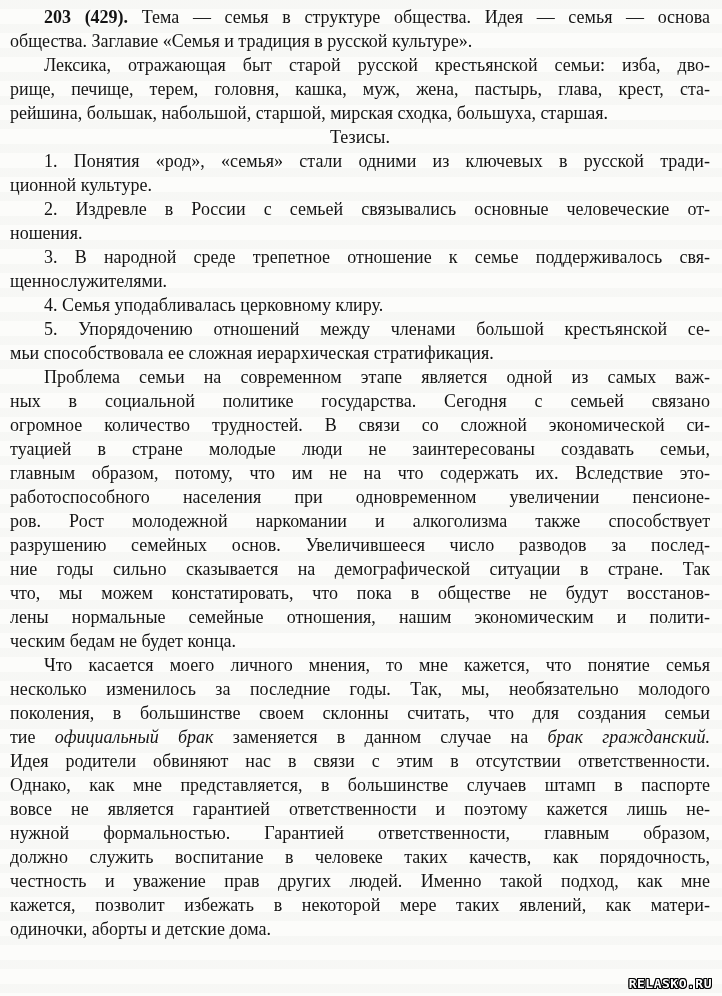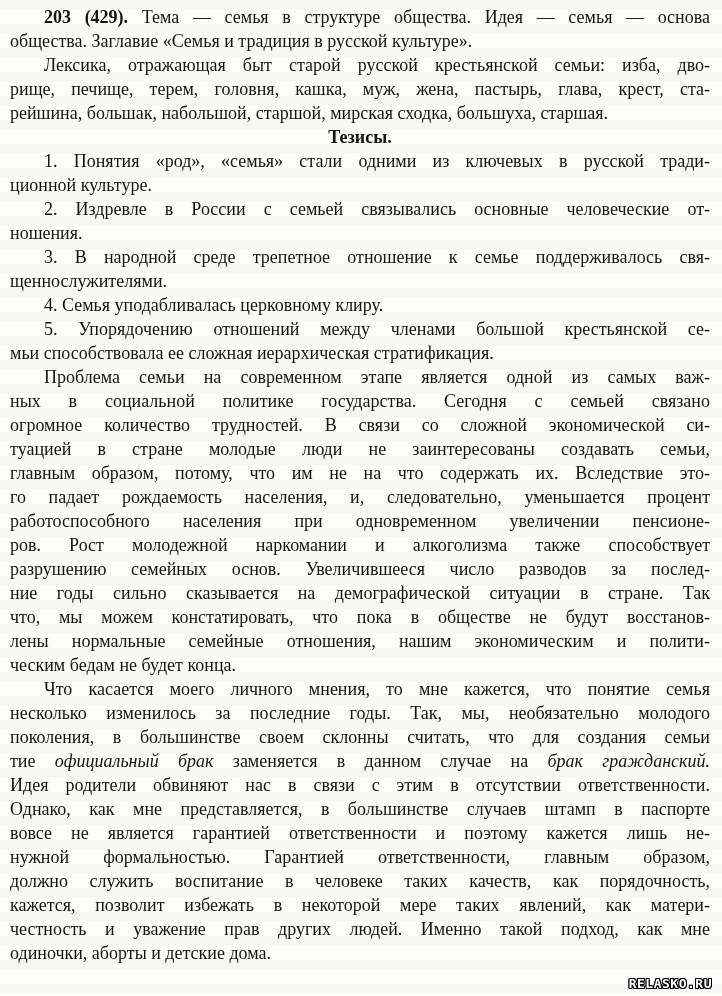--- a/index.html
+++ b/index.html
@@ -9,21 +9,21 @@
     background:#fcfcfa;
     background-image:repeating-linear-gradient(180deg, rgba(150,158,150,0.05) 0 9px, rgba(0,0,0,0) 9px 24px);
   }
   .text-block{
     position:absolute;left:10px;right:12px;top:5px;
     font-family:"Liberation Serif", serif;
     font-size:18px;line-height:24px;color:#141414;
   }
   .line{text-align:justify;text-align-last:left;white-space:normal;}
   .line.j{text-align-last:justify;}
-  .line.center{text-align:center;text-align-last:center;font-weight:bold;}
+  .line.center{text-align:center;text-align-last:center;}
   .line.indent{text-indent:34px;}
   .line b{font-weight:bold;}
   .line i{font-style:italic;}
   .watermark{
     position:absolute;right:10px;bottom:5px;
     font-family:"DejaVu Sans Mono", monospace;
     font-weight:bold;font-size:13px;letter-spacing:0.5px;
     color:#ffffff;
     text-shadow:
       1px 0 0 #000,-1px 0 0 #000,0 1px 0 #000,0 -1px 0 #000,
@@ -48,35 +48,34 @@
       <div class="line j indent"><span>3. В народной среде трепетное отношение к семье поддерживалось свя-</span></div>
       <div class="line"><span>щеннослужителями.</span></div>
       <div class="line indent"><span>4. Семья уподабливалась церковному клиру.</span></div>
       <div class="line j indent"><span>5. Упорядочению отношений между членами большой крестьянской се-</span></div>
       <div class="line"><span>мьи способствовала ее сложная иерархическая стратификация.</span></div>
       <div class="line j indent"><span>Проблема семьи на современном этапе является одной из самых важ-</span></div>
       <div class="line j"><span>ных в социальной политике государства. Сегодня с семьей связано</span></div>
       <div class="line j"><span>огромное количество трудностей. В связи со сложной экономической си-</span></div>
       <div class="line j"><span>туацией в стране молодые люди не заинтересованы создавать семьи,</span></div>
       <div class="line j"><span>главным образом, потому, что им не на что содержать их. Вследствие это-</span></div>
-      <div class="line j"><span>го падает рождаемость населения, и, следовательно, уменьшается процент</span></div>
       <div class="line j"><span>работоспособного населения при одновременном увеличении пенсионе-</span></div>
       <div class="line j"><span>ров. Рост молодежной наркомании и алкоголизма также способствует</span></div>
       <div class="line j"><span>разрушению семейных основ. Увеличившееся число разводов за послед-</span></div>
       <div class="line j"><span>ние годы сильно сказывается на демографической ситуации в стране. Так</span></div>
       <div class="line j"><span>что, мы можем констатировать, что пока в обществе не будут восстанов-</span></div>
       <div class="line j"><span>лены нормальные семейные отношения, нашим экономическим и полити-</span></div>
       <div class="line"><span>ческим бедам не будет конца.</span></div>
       <div class="line j indent"><span>Что касается моего личного мнения, то мне кажется, что понятие семья</span></div>
       <div class="line j"><span>несколько изменилось за последние годы. Так, мы, необязательно молодого</span></div>
       <div class="line j"><span>поколения, в большинстве своем склонны считать, что для создания семьи</span></div>
       <div class="line j"><span>тие </span><i>официальный брак</i><span> заменяется в данном случае на </span><i>брак гражданский.</i></div>
       <div class="line j"><span>Идея родители обвиняют нас в связи с этим в отсутствии ответственности.</span></div>
       <div class="line j"><span>Однако, как мне представляется, в большинстве случаев штамп в паспорте</span></div>
       <div class="line j"><span>вовсе не является гарантией ответственности и поэтому кажется лишь не-</span></div>
       <div class="line j"><span>нужной формальностью. Гарантией ответственности, главным образом,</span></div>
       <div class="line j"><span>должно служить воспитание в человеке таких качеств, как порядочность,</span></div>
+      <div class="line j"><span>честность и уважение прав других людей. Именно такой подход, как мне</span></div>
       <div class="line j"><span>кажется, позволит избежать в некоторой мере таких явлений, как матери-</span></div>
-      <div class="line j"><span>честность и уважение прав других людей. Именно такой подход, как мне</span></div>
       <div class="line"><span>одиночки, аборты и детские дома.</span></div>
     </div>
   <div class="watermark">RELASKO.RU</div>
 </div>
 
 </body></html>

